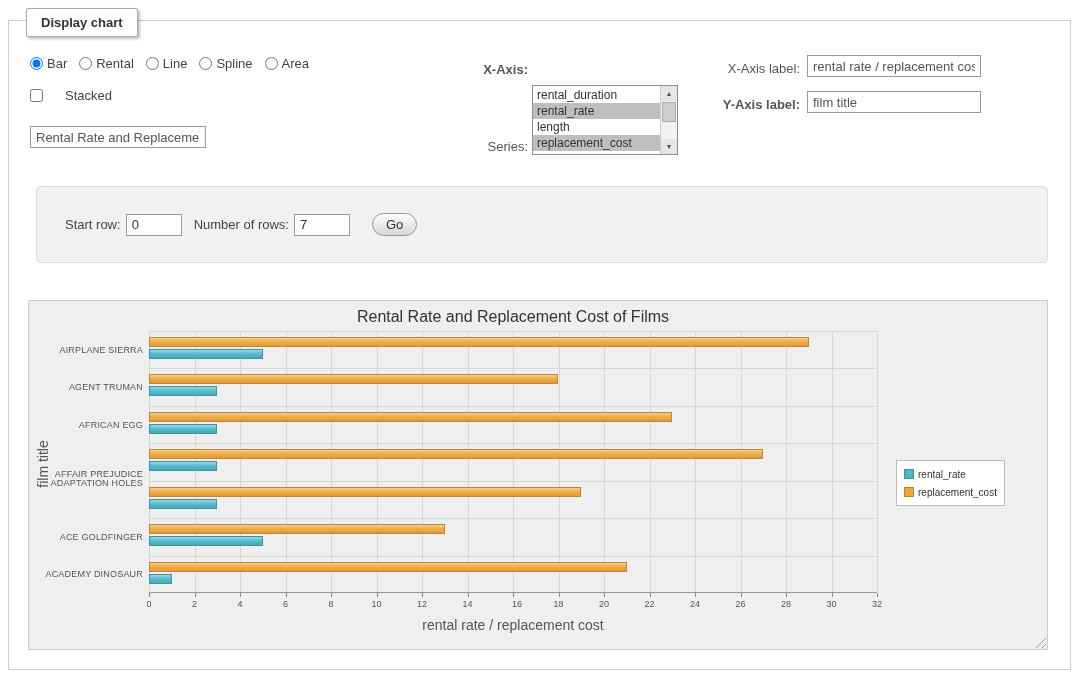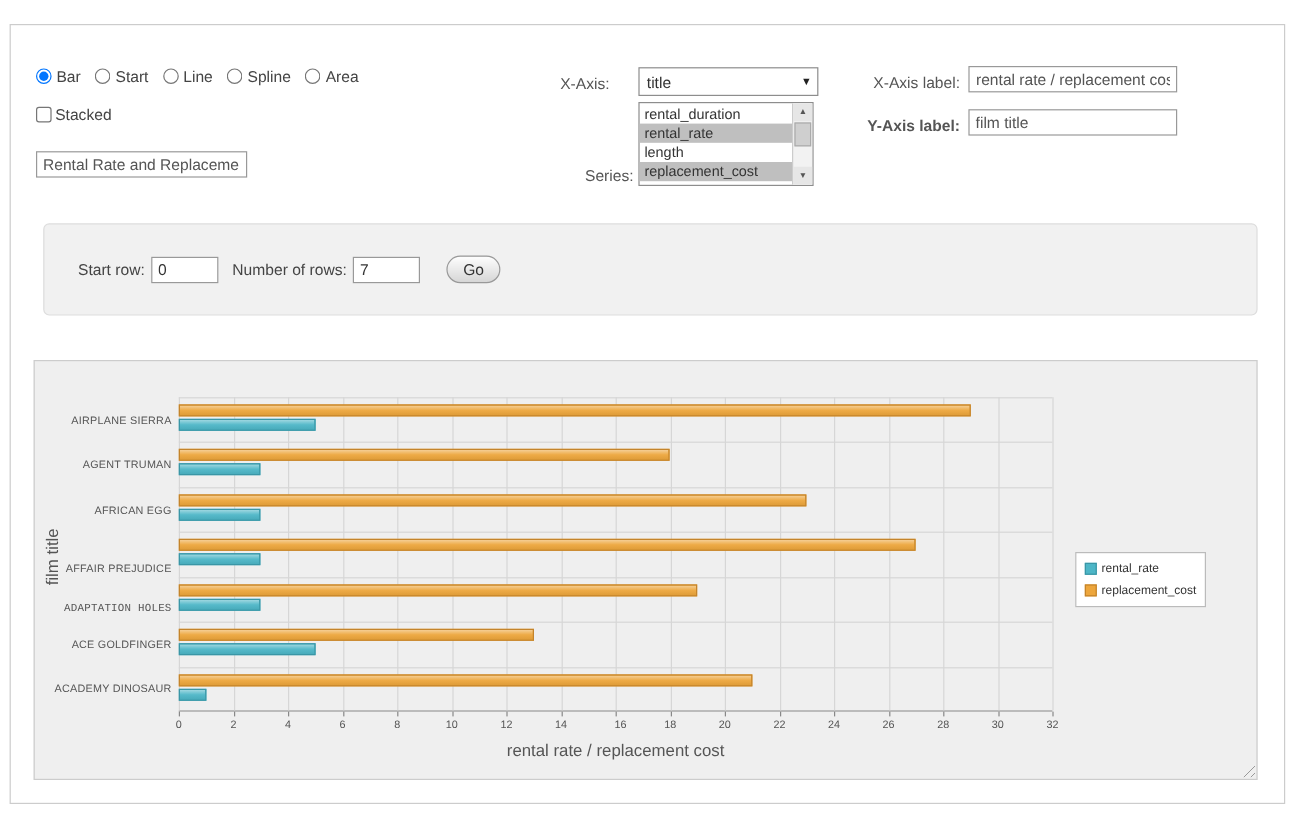--- a/index.html
+++ b/index.html
@@ -6,28 +6,28 @@
   body { background:#fff; font-family:"Liberation Sans", sans-serif; }
   .page { position:relative; width:1081px; height:681px; background:#fff; overflow:hidden; }
 
   .fieldset-box { position:absolute; left:8px; top:20px; width:1063px; height:650px; border:1px solid #ccc; background:#fff; }
   .legend-box { position:absolute; left:26px; top:8px; background:#fff; border:1px solid #aaa; border-radius:2px;
                 padding:6px 14px; font-size:13px; font-weight:bold; color:#333; box-shadow:2px 2px 3px rgba(0,0,0,.25); z-index:5; }
 
   .radio-row { position:absolute; left:30px; top:56px; display:flex; gap:12px; align-items:center; font-size:13px; color:#444; }
   .radio-option { display:flex; align-items:center; gap:4px; cursor:pointer; }
   .radio-option input { margin:0; }
-  .stacked-row { position:absolute; left:30px; top:88px; display:flex; gap:3px; font-size:13px; color:#444; }
+  .stacked-row { position:absolute; left:30px; top:88px; display:flex; gap:22px; font-size:13px; color:#444; }
 
   input[type="text"] { border:1px solid #999; font-family:"Liberation Sans", sans-serif; font-size:13px; color:#555;
                        padding:2px 5px; background:#fff; }
   .title-input { position:absolute; left:30px; top:126px; width:176px; height:22px; }
 
   .caption { position:absolute; font-size:13px; color:#555; text-align:right; }
-  .xaxis-caption { left:428px; top:62px; width:80px; }
+  .xaxis-caption { left:448px; top:62px; width:80px;font-weight:bold; }
   .series-caption { left:448px; top:139px; width:80px; }
   .xlabel-caption { left:704px; top:61px; width:96px; }
   .ylabel-caption { left:704px; top:97px; width:96px;font-weight:bold; }
 
   .select-box { position:absolute; left:532px; top:56px; width:150px; height:24px; border:1px solid #8d8d8d; background:#fff;
                 display:flex; align-items:center; font-size:13px; color:#333; cursor:default; }
   .select-text { flex:1; padding-left:6px; }
   .select-arrow { width:18px; text-align:center; font-size:9px; color:#222; }
 
   .listbox { position:absolute; left:532px; top:85px; width:146px; height:70px; border:1px solid #8d8d8d; background:#fff; overflow:hidden; }
@@ -67,29 +67,30 @@
   .legend-swatch { width:10px; height:10px; border:1px solid; flex:0 0 auto; }
   .resize-handle { position:absolute; right:1px; bottom:1px; width:13px; height:13px; cursor:nwse-resize;
                    background:repeating-linear-gradient(135deg, transparent 0 3px, #999 3px 4px);
                    clip-path:polygon(100% 0, 100% 100%, 0 100%); }
 </style>
 </head>
 <body>
 
 <div class="page">
   <div class="fieldset-box"></div>
+  <div class="legend-box">Display chart</div>
 
   <div class="radio-row" id="chart-type-group">
       <label class="radio-option">
         <input type="radio" name="charttype" checked="" style="">
         <span>Bar</span>
       </label>
       <label class="radio-option">
         <input type="radio" name="charttype" style="">
-        <span>Start</span>
+        <span>Rental</span>
       </label>
       <label class="radio-option">
         <input type="radio" name="charttype" style="">
         <span>Line</span>
       </label>
       <label class="radio-option">
         <input type="radio" name="charttype" style="">
         <span>Spline</span>
       </label>
       <label class="radio-option">
@@ -99,24 +100,20 @@
     </div>
 
   <label class="stacked-row">
     <input type="checkbox" style="">
     <span>Stacked</span>
   </label>
 
   <input type="text" class="title-input" value="Rental Rate and Replacemen" style="">
 
   <div class="caption xaxis-caption">X-Axis:</div>
-  <div class="select-box">
-    <span class="select-text">title</span>
-    <span class="select-arrow">▼</span>
-  </div>
 
   <div class="caption series-caption">Series:</div>
   <div class="listbox">
     <div class="listbox-items" id="series-listbox-items">
         <div class="listbox-option">rental_duration</div>
         <div class="listbox-option selected">rental_rate</div>
         <div class="listbox-option">length</div>
         <div class="listbox-option selected">replacement_cost</div>
       </div>
     <div class="listbox-scrollbar">
@@ -134,20 +131,21 @@
 
   <div class="rows-panel">
     <span>Start row:</span>
     <input type="text" value="0" style="">
     <span class="rows-label-2">Number of rows:</span>
     <input type="text" value="7" style="">
     <button class="go-button">Go</button>
   </div>
 
   <div class="chart-panel" id="chart-panel">
+    <div class="chart-title">Rental Rate and Replacement Cost of Films</div>
     <div class="y-axis-title">film title</div>
     <div class="plot-area" id="plot-area">
         <div class="vgrid" style="left: 0px;"></div>
         <div class="tickmark" style="left: 0px;"></div>
         <div class="ticklabel" style="left: 0px;">0</div>
         <div class="vgrid" style="left: 45.5px;"></div>
         <div class="tickmark" style="left: 45.5px;"></div>
         <div class="ticklabel" style="left: 45.5px;">2</div>
         <div class="vgrid" style="left: 91px;"></div>
         <div class="tickmark" style="left: 91px;"></div>
@@ -225,17 +223,17 @@
         <div class="legend-item">
           <span class="legend-swatch" style="background: rgb(237, 166, 60); border-color: rgb(196, 132, 43);"></span>
           <span>replacement_cost</span>
         </div>
       </div>
     <div class="resize-handle"></div>
   <div class="cat-label" style="top: 43.7143px;">AIRPLANE SIERRA</div>
       <div class="cat-label" style="top: 81.1429px;">AGENT TRUMAN</div>
       <div class="cat-label" style="top: 118.571px;">AFRICAN EGG</div>
       <div class="cat-label" style="top: 168px;">AFFAIR PREJUDICE</div>
-      <div class="cat-label" style="top: 201px; font-family: Liberation Mono, monospace;">ADAPTATION HOLES</div>
+      <div class="cat-label" style="top: 177px;">ADAPTATION HOLES</div>
       <div class="cat-label" style="top: 230.857px;">ACE GOLDFINGER</div>
       <div class="cat-label" style="top: 268.286px;">ACADEMY DINOSAUR</div>
     </div>
 </div>
 
 </body></html>

